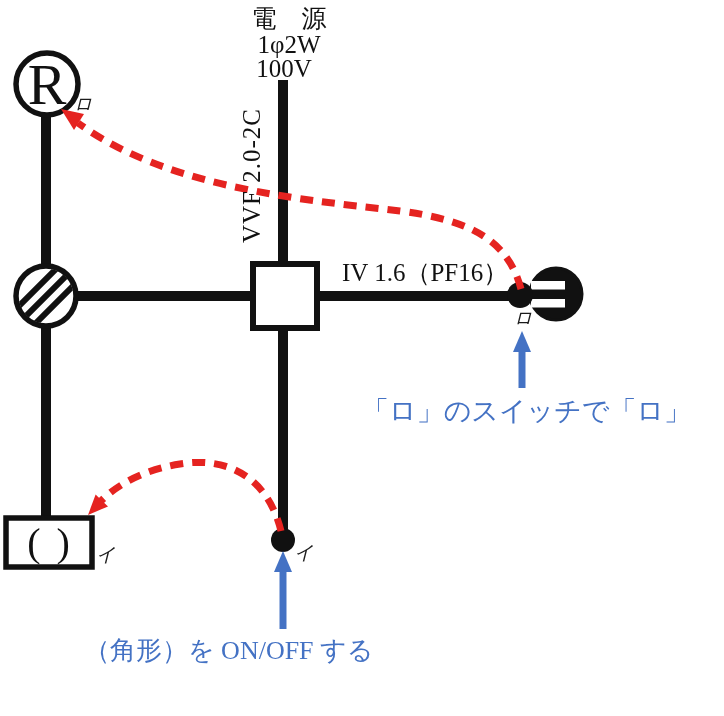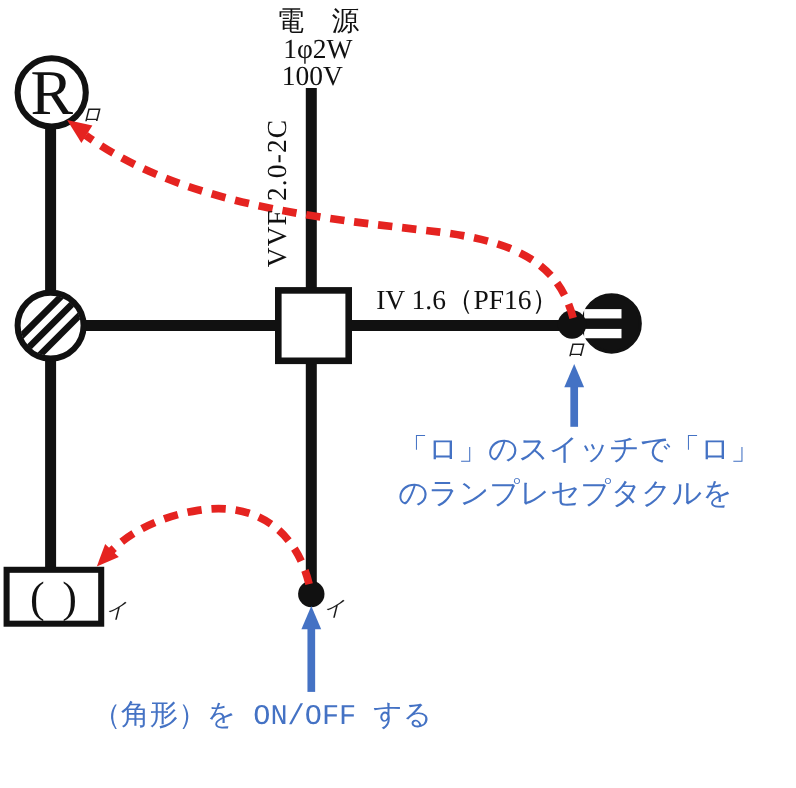--- a/index.html
+++ b/index.html
@@ -9,21 +9,21 @@
     background:#ffffff;
     font-family:"Liberation Serif",serif;
     overflow:hidden;
   }
   .stage svg{position:absolute;left:0;top:0;}
   .diagram-text{font-family:"Liberation Serif",serif;fill:#111111;}
   .kana-label{font-family:"Liberation Serif",serif;font-style:italic;fill:#1b1b1b;}
   .annotation{
     position:absolute;
     color:#4472c4;
-    font-family:Liberation Mono, monospace;
+    font-family:Liberation Serif, serif;
     white-space:nowrap;
   }
   .annotation-ro{left:362px;top:391px;font-size:27px;line-height:40px;}
   .annotation-i{left:84px;top:628px;font-size:26px;line-height:46px;}
   .annotation div{display:block;}
 </style>
 </head>
 <body>
 
 <div class="stage">
@@ -97,20 +97,19 @@
     <text x="342" y="281" font-size="25" class="diagram-text">IV 1.6（PF16）</text>
 
     <text x="74" y="110" font-size="18" class="kana-label">ロ</text>
     <text x="514" y="324" font-size="18" class="kana-label">ロ</text>
     <text x="96" y="561" font-size="19" class="kana-label">イ</text>
     <text x="294" y="559" font-size="19" class="kana-label">イ</text>
   </svg>
 
   <div class="annotation annotation-ro">
     <div>「ロ」のスイッチで「ロ」</div>
-    <div>のランプレセプタクルを</div>
   </div>
 
   <div class="annotation annotation-i">
     <div>（角形）を ON/OFF する</div>
   </div>
 
 </div>
 
 </body></html>

